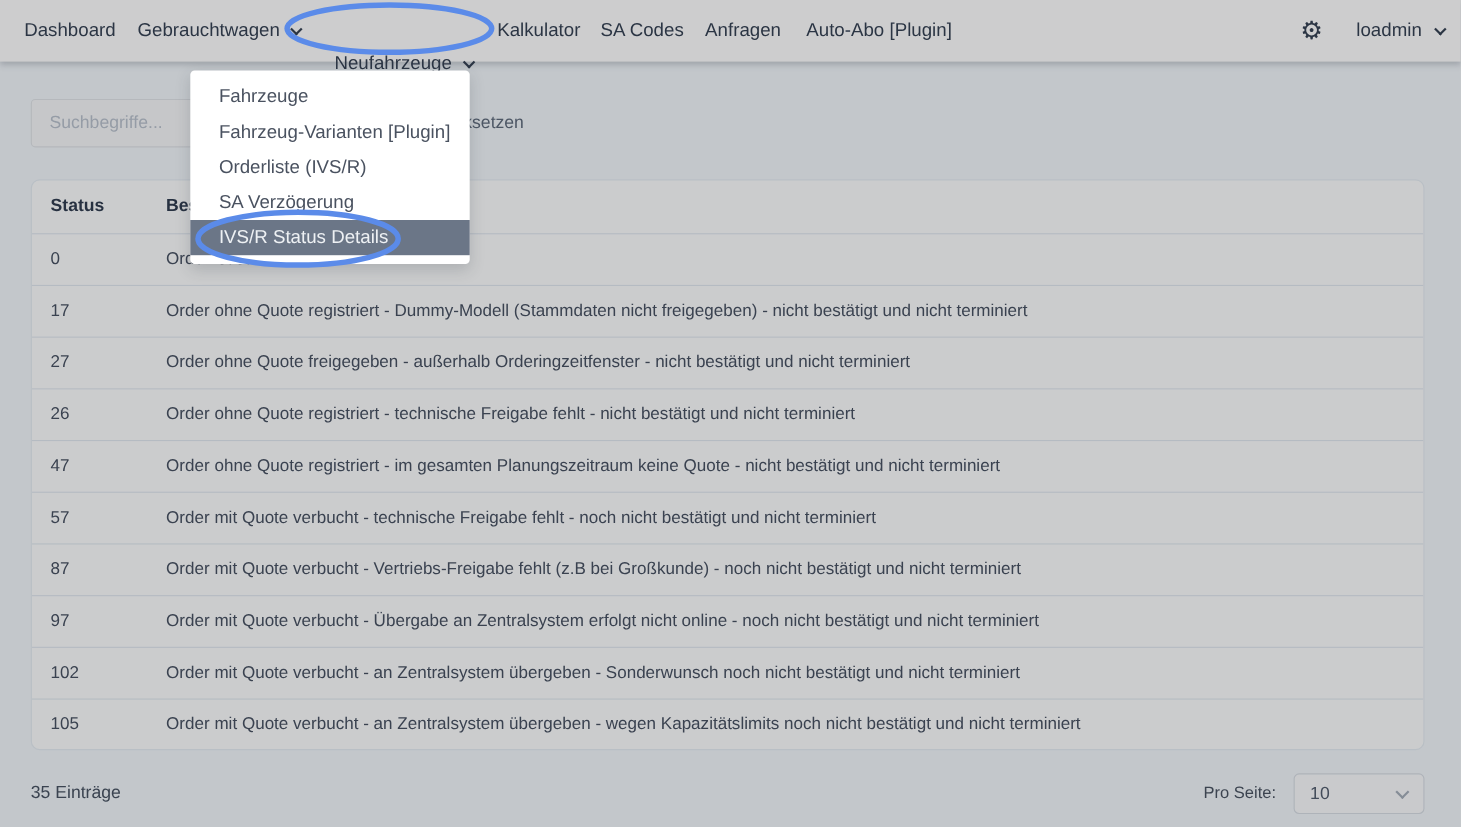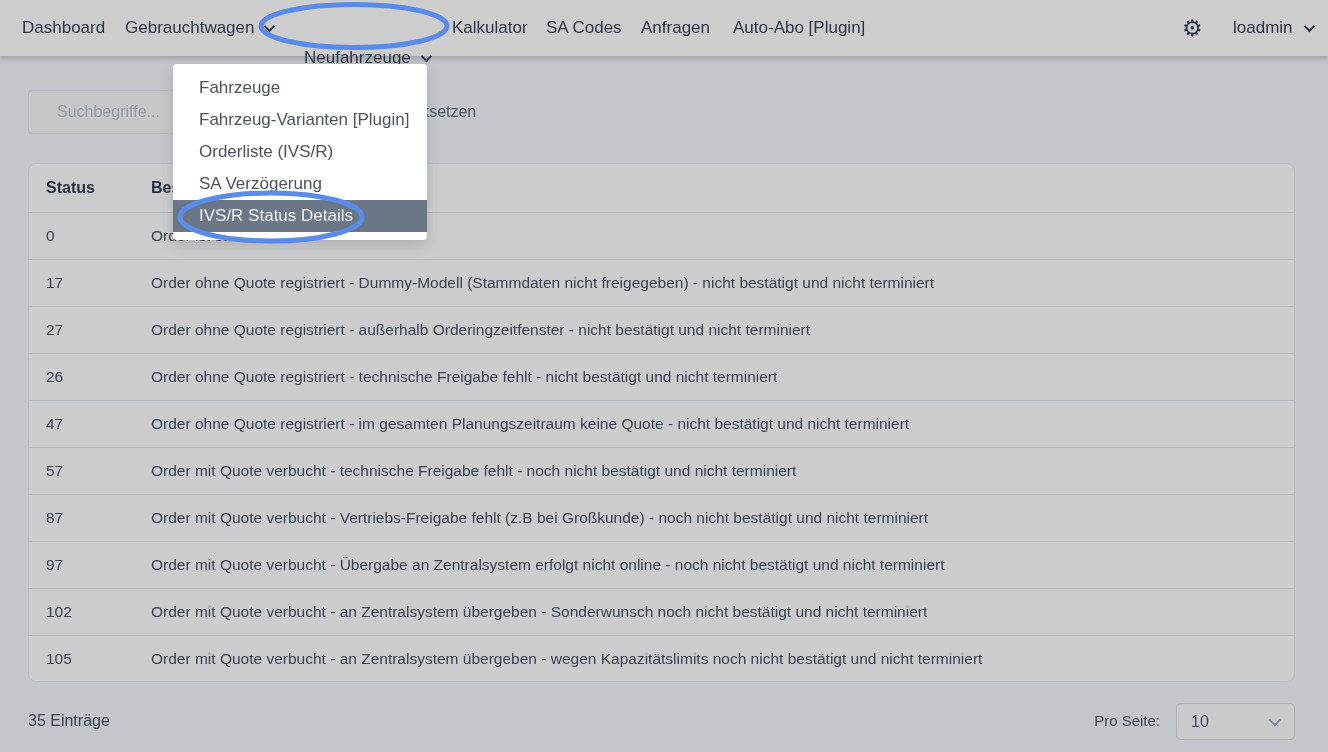--- a/index.html
+++ b/index.html
@@ -51,21 +51,21 @@
   .user {
     position:absolute; left:1233px; top:0; height:56px;
     display:flex; align-items:center; gap:11px;
     font-size:17px; color:#2b3544; cursor:pointer;
   }
 
   
   .search-input {
     position:absolute; left:28px; top:90px; width:252px; height:44px;
     background:#c6c7c9; border:1px solid #b5b8bc; border-radius:4px;
-    padding:0 28px; font-size:16px; color:#3a4250;
+    padding:0 16px; font-size:16px; color:#3a4250;
     font-family:"Liberation Sans", sans-serif;
   }
   .search-input::placeholder { color:#959ca6; opacity:1; }
   .reset {
     position:absolute; left:342px; top:103px;
     font-size:16px; color:#4d5765; cursor:pointer; white-space:nowrap;
   }
 
   
   .card {
@@ -173,21 +173,21 @@
         <div class="trow">
           <span class="col-status">0</span>
           <span class="col-desc">Order ist storniert</span>
         </div>
         <div class="trow">
           <span class="col-status">17</span>
           <span class="col-desc">Order ohne Quote registriert - Dummy-Modell (Stammdaten nicht freigegeben) - nicht bestätigt und nicht terminiert</span>
         </div>
         <div class="trow">
           <span class="col-status">27</span>
-          <span class="col-desc">Order ohne Quote registriert - außerhalb Orderingzeitfenster - nicht bestätigt und nicht terminiert</span>
+          <span class="col-desc">Order ohne Quote freigegeben - außerhalb Orderingzeitfenster - nicht bestätigt und nicht terminiert</span>
         </div>
         <div class="trow">
           <span class="col-status">26</span>
           <span class="col-desc">Order ohne Quote registriert - technische Freigabe fehlt - nicht bestätigt und nicht terminiert</span>
         </div>
         <div class="trow">
           <span class="col-status">47</span>
           <span class="col-desc">Order ohne Quote registriert - im gesamten Planungszeitraum keine Quote - nicht bestätigt und nicht terminiert</span>
         </div>
         <div class="trow">

